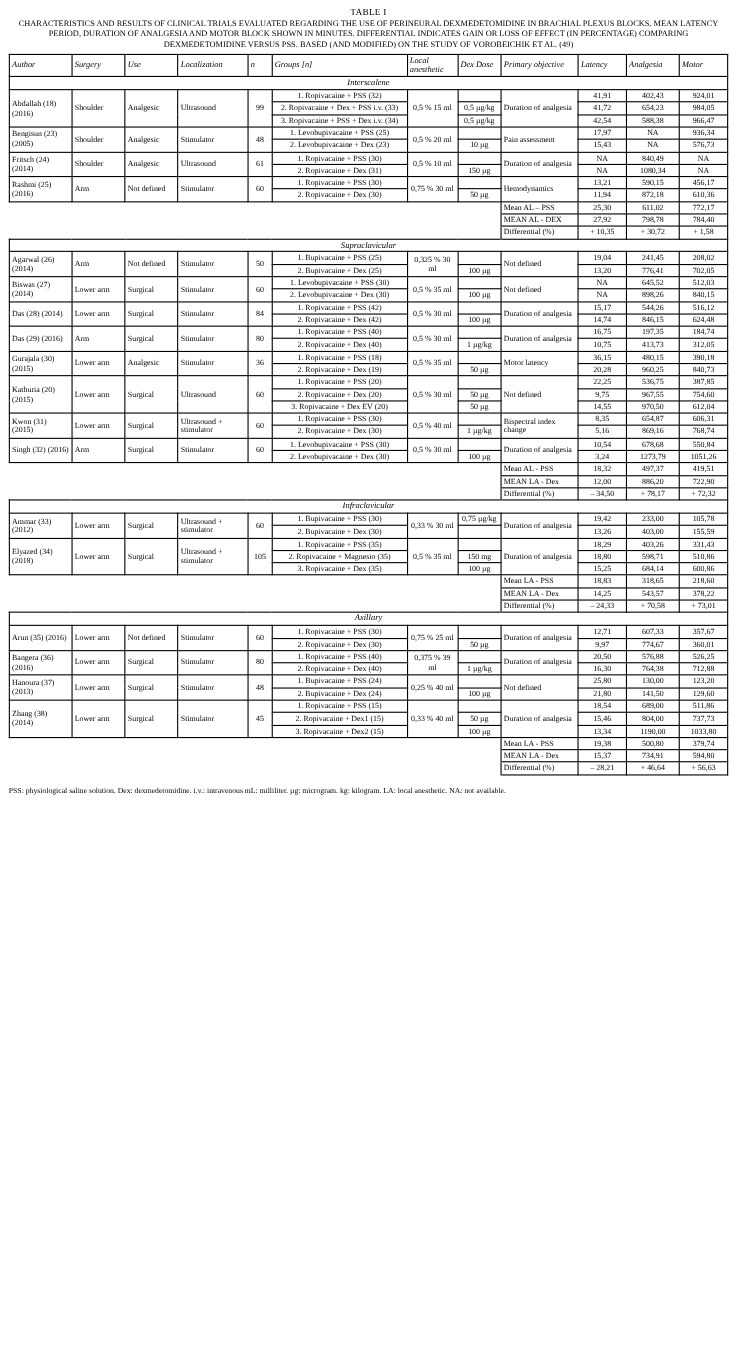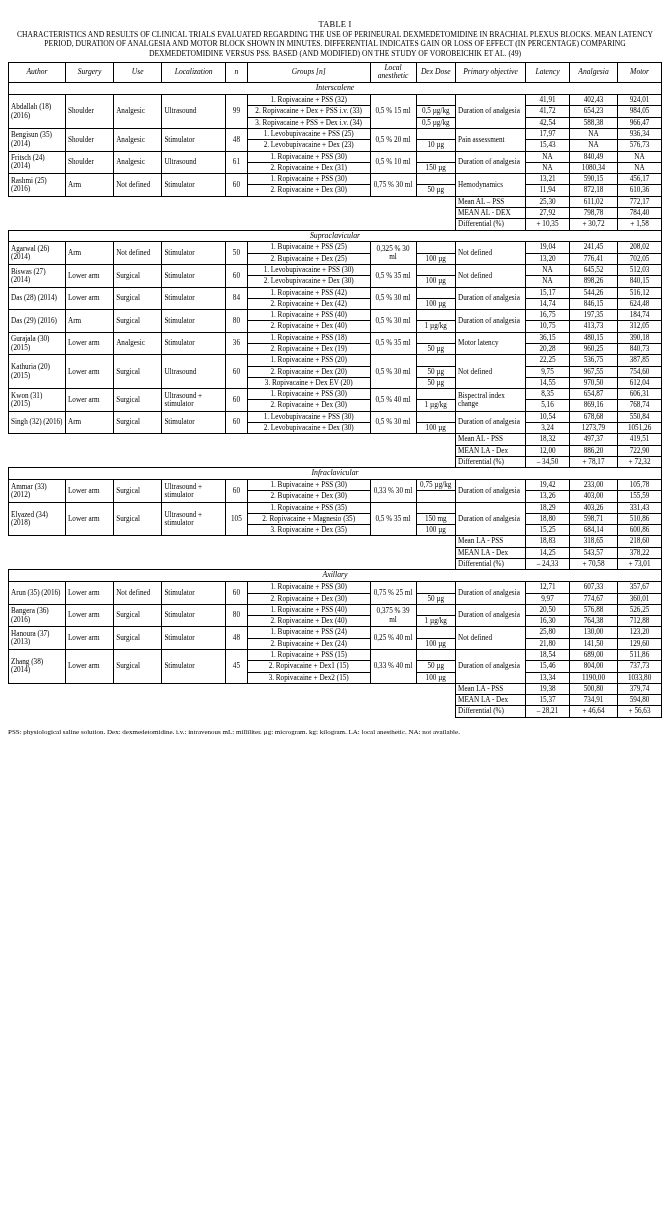--- a/index.html
+++ b/index.html
@@ -6,21 +6,21 @@
   body {
     margin: 0;
     padding: 0;
     background: #ffffff;
     font-family: "Liberation Serif", serif;
     color: #000;
   }
   .page {
     width: 670px;
     min-height: 1230px;
-    padding: 19px 8px 4px 8px;
+    padding: 6px 8px 4px 8px;
     background: #fff;
   }
   .tbl-label {
     text-align: center;
     font-size: 8.5px;
     letter-spacing: 0.2px;
     margin-bottom: 1px;
   }
   .tbl-caption {
     text-align: center;
@@ -35,21 +35,20 @@
     font-size: 7.2px;
   }
   table.main td, table.main th {
     border: 0.6px solid #000;
     padding: 1px 2px;
     vertical-align: middle;
     line-height: 1.15;
     font-weight: normal;
   }
   thead td {
-    text-align: center;
     font-style: italic;
     font-size: 7.6px;
     padding: 4px 2px;
   }
   .sect {
     text-align: center;
     font-style: italic;
     font-size: 7.8px;
     padding: 3px 0;
   }
@@ -130,21 +129,21 @@
           <td class="c">984,05</td>
         </tr>
         <tr>
           <td class="grp">3. Ropivacaine + PSS + Dex i.v. (34)</td>
           <td class="c">0,5 µg/kg</td>
           <td class="c">42,54</td>
           <td class="c">588,38</td>
           <td class="c">966,47</td>
         </tr>
         <tr>
-          <td rowspan="2" class="l">Bengisun (35) (2014)</td>
+          <td rowspan="2" class="l">Bengisun (23) (2005)</td>
           <td rowspan="2" class="l">Shoulder</td>
           <td rowspan="2" class="l">Analgesic</td>
           <td rowspan="2" class="l">Stimulator</td>
           <td rowspan="2" class="c">48</td>
           <td class="grp">1. Levobupivacaine + PSS (25)</td>
           <td rowspan="2" class="c">0,5 % 20 ml</td>
           <td class="c"></td>
           <td rowspan="2" class="l">Pain assessment</td>
           <td class="c">17,97</td>
           <td class="c">NA</td>

